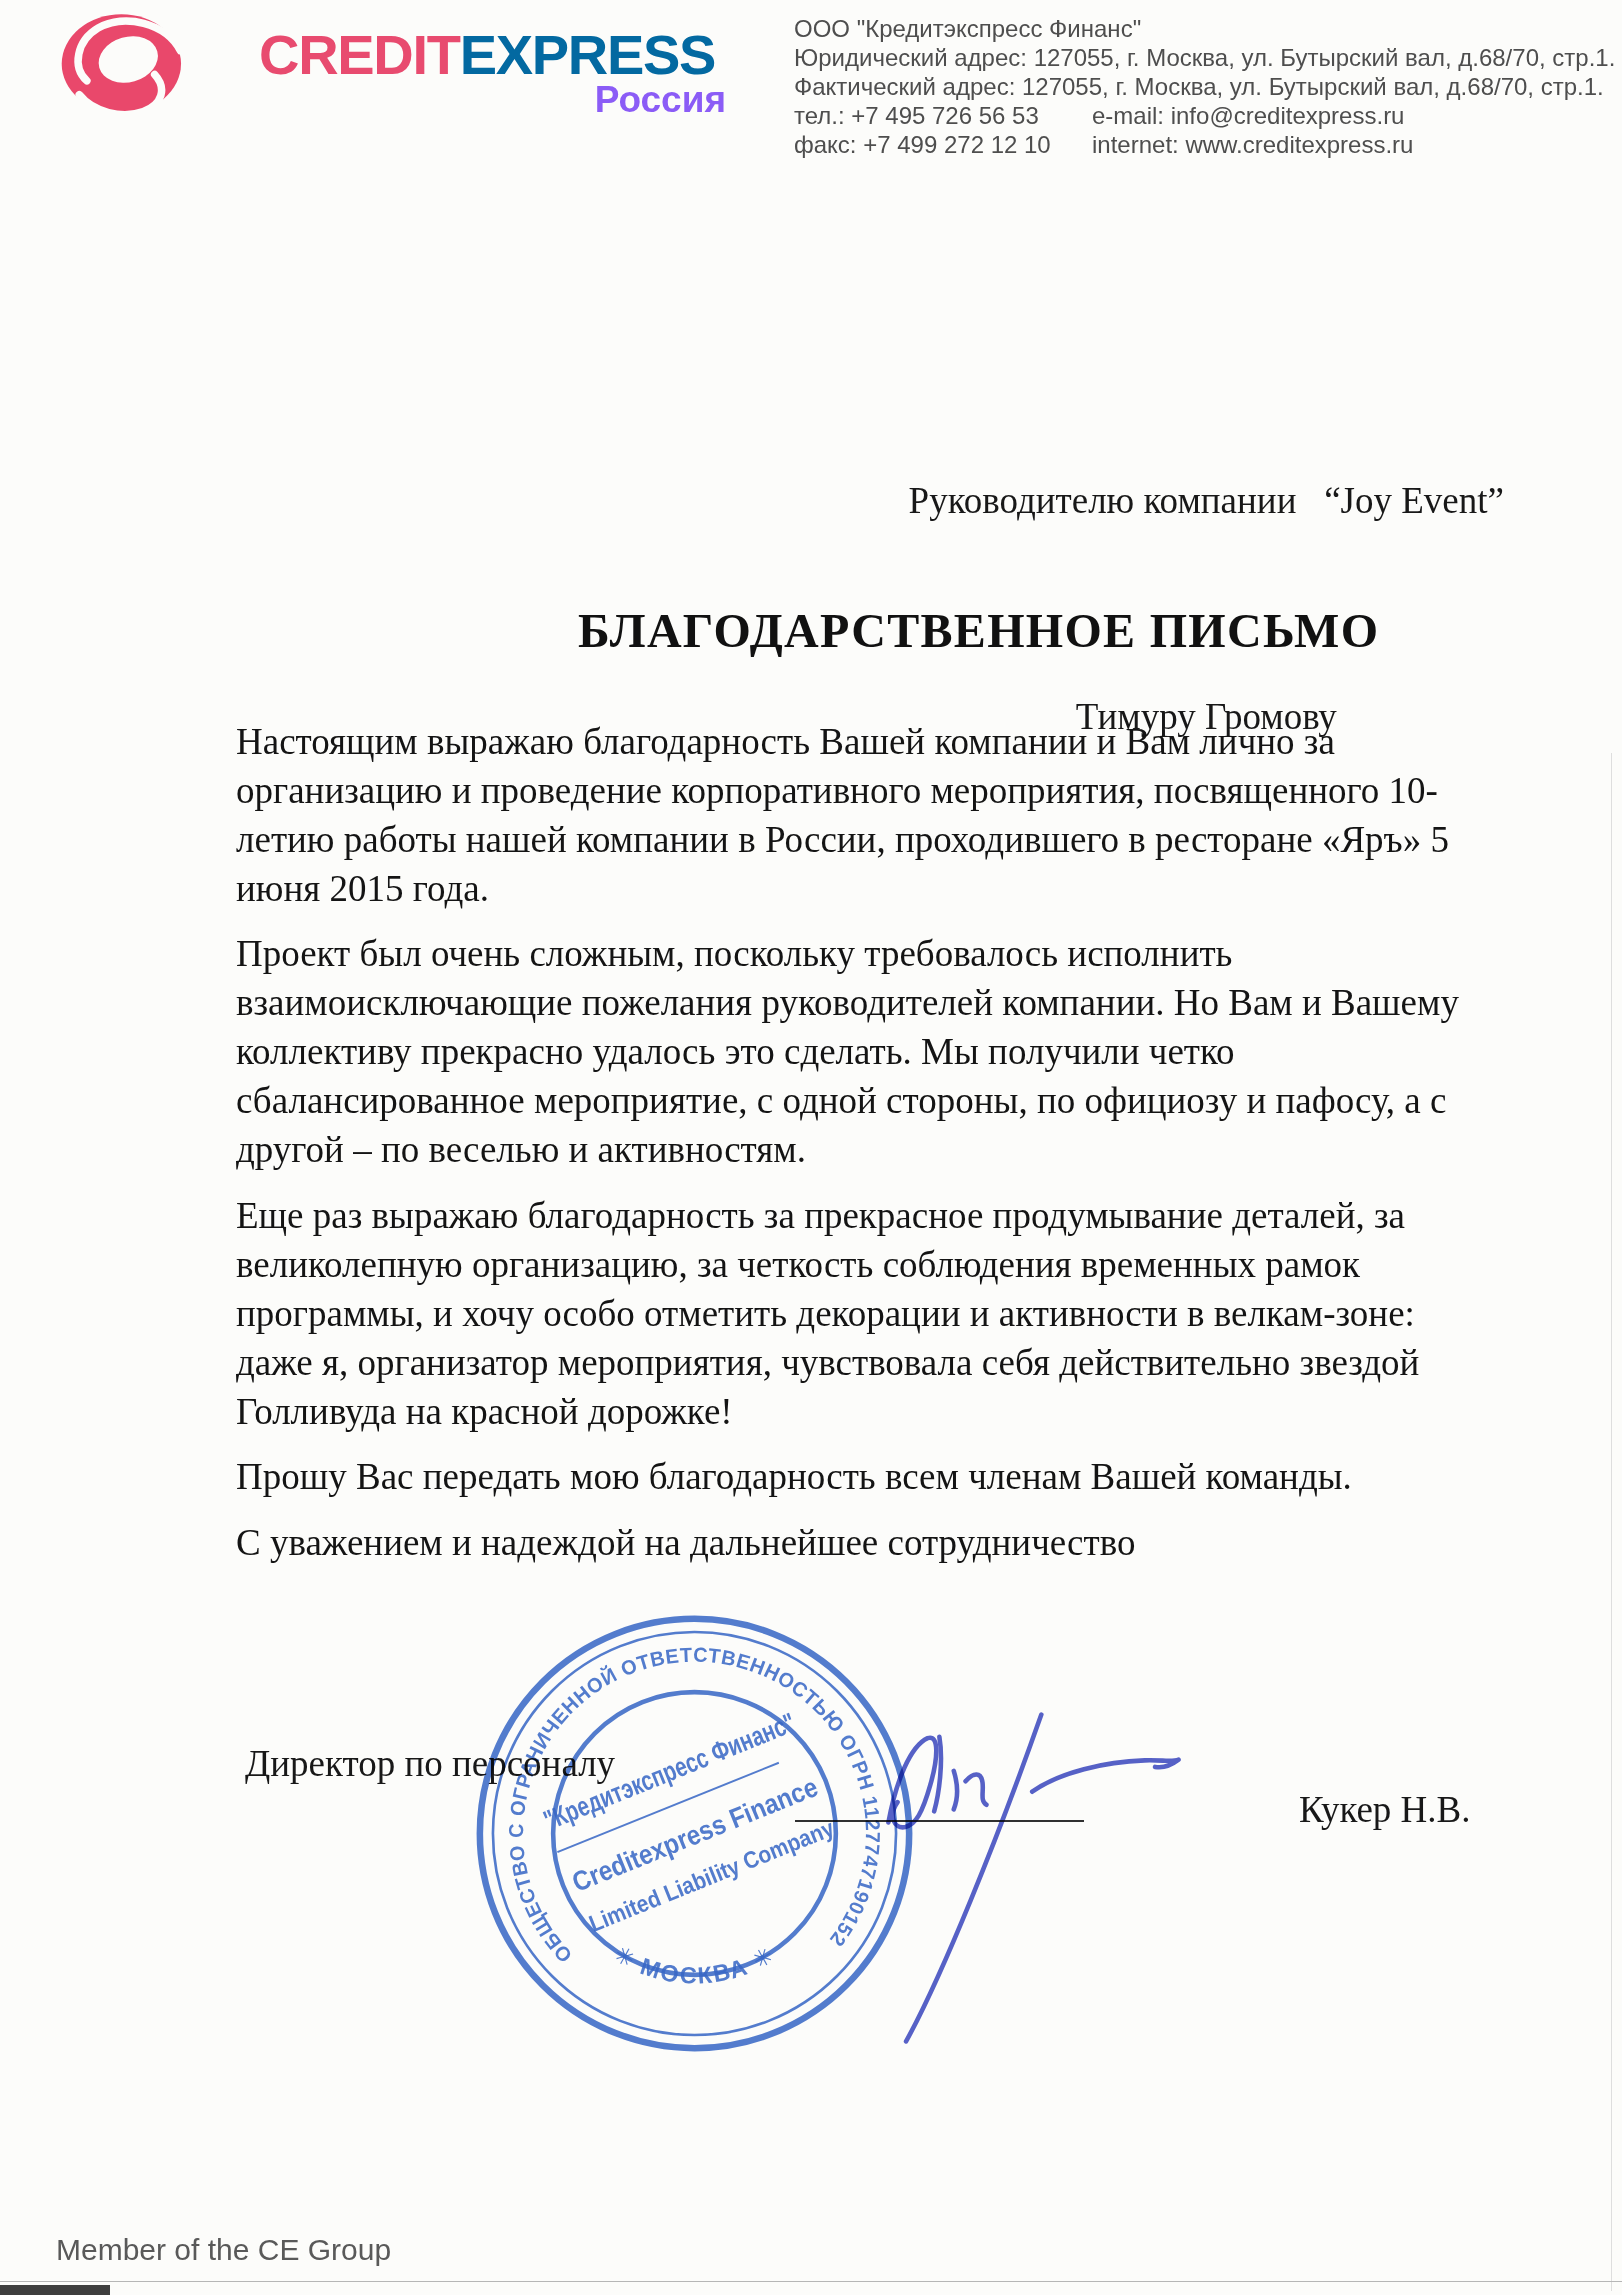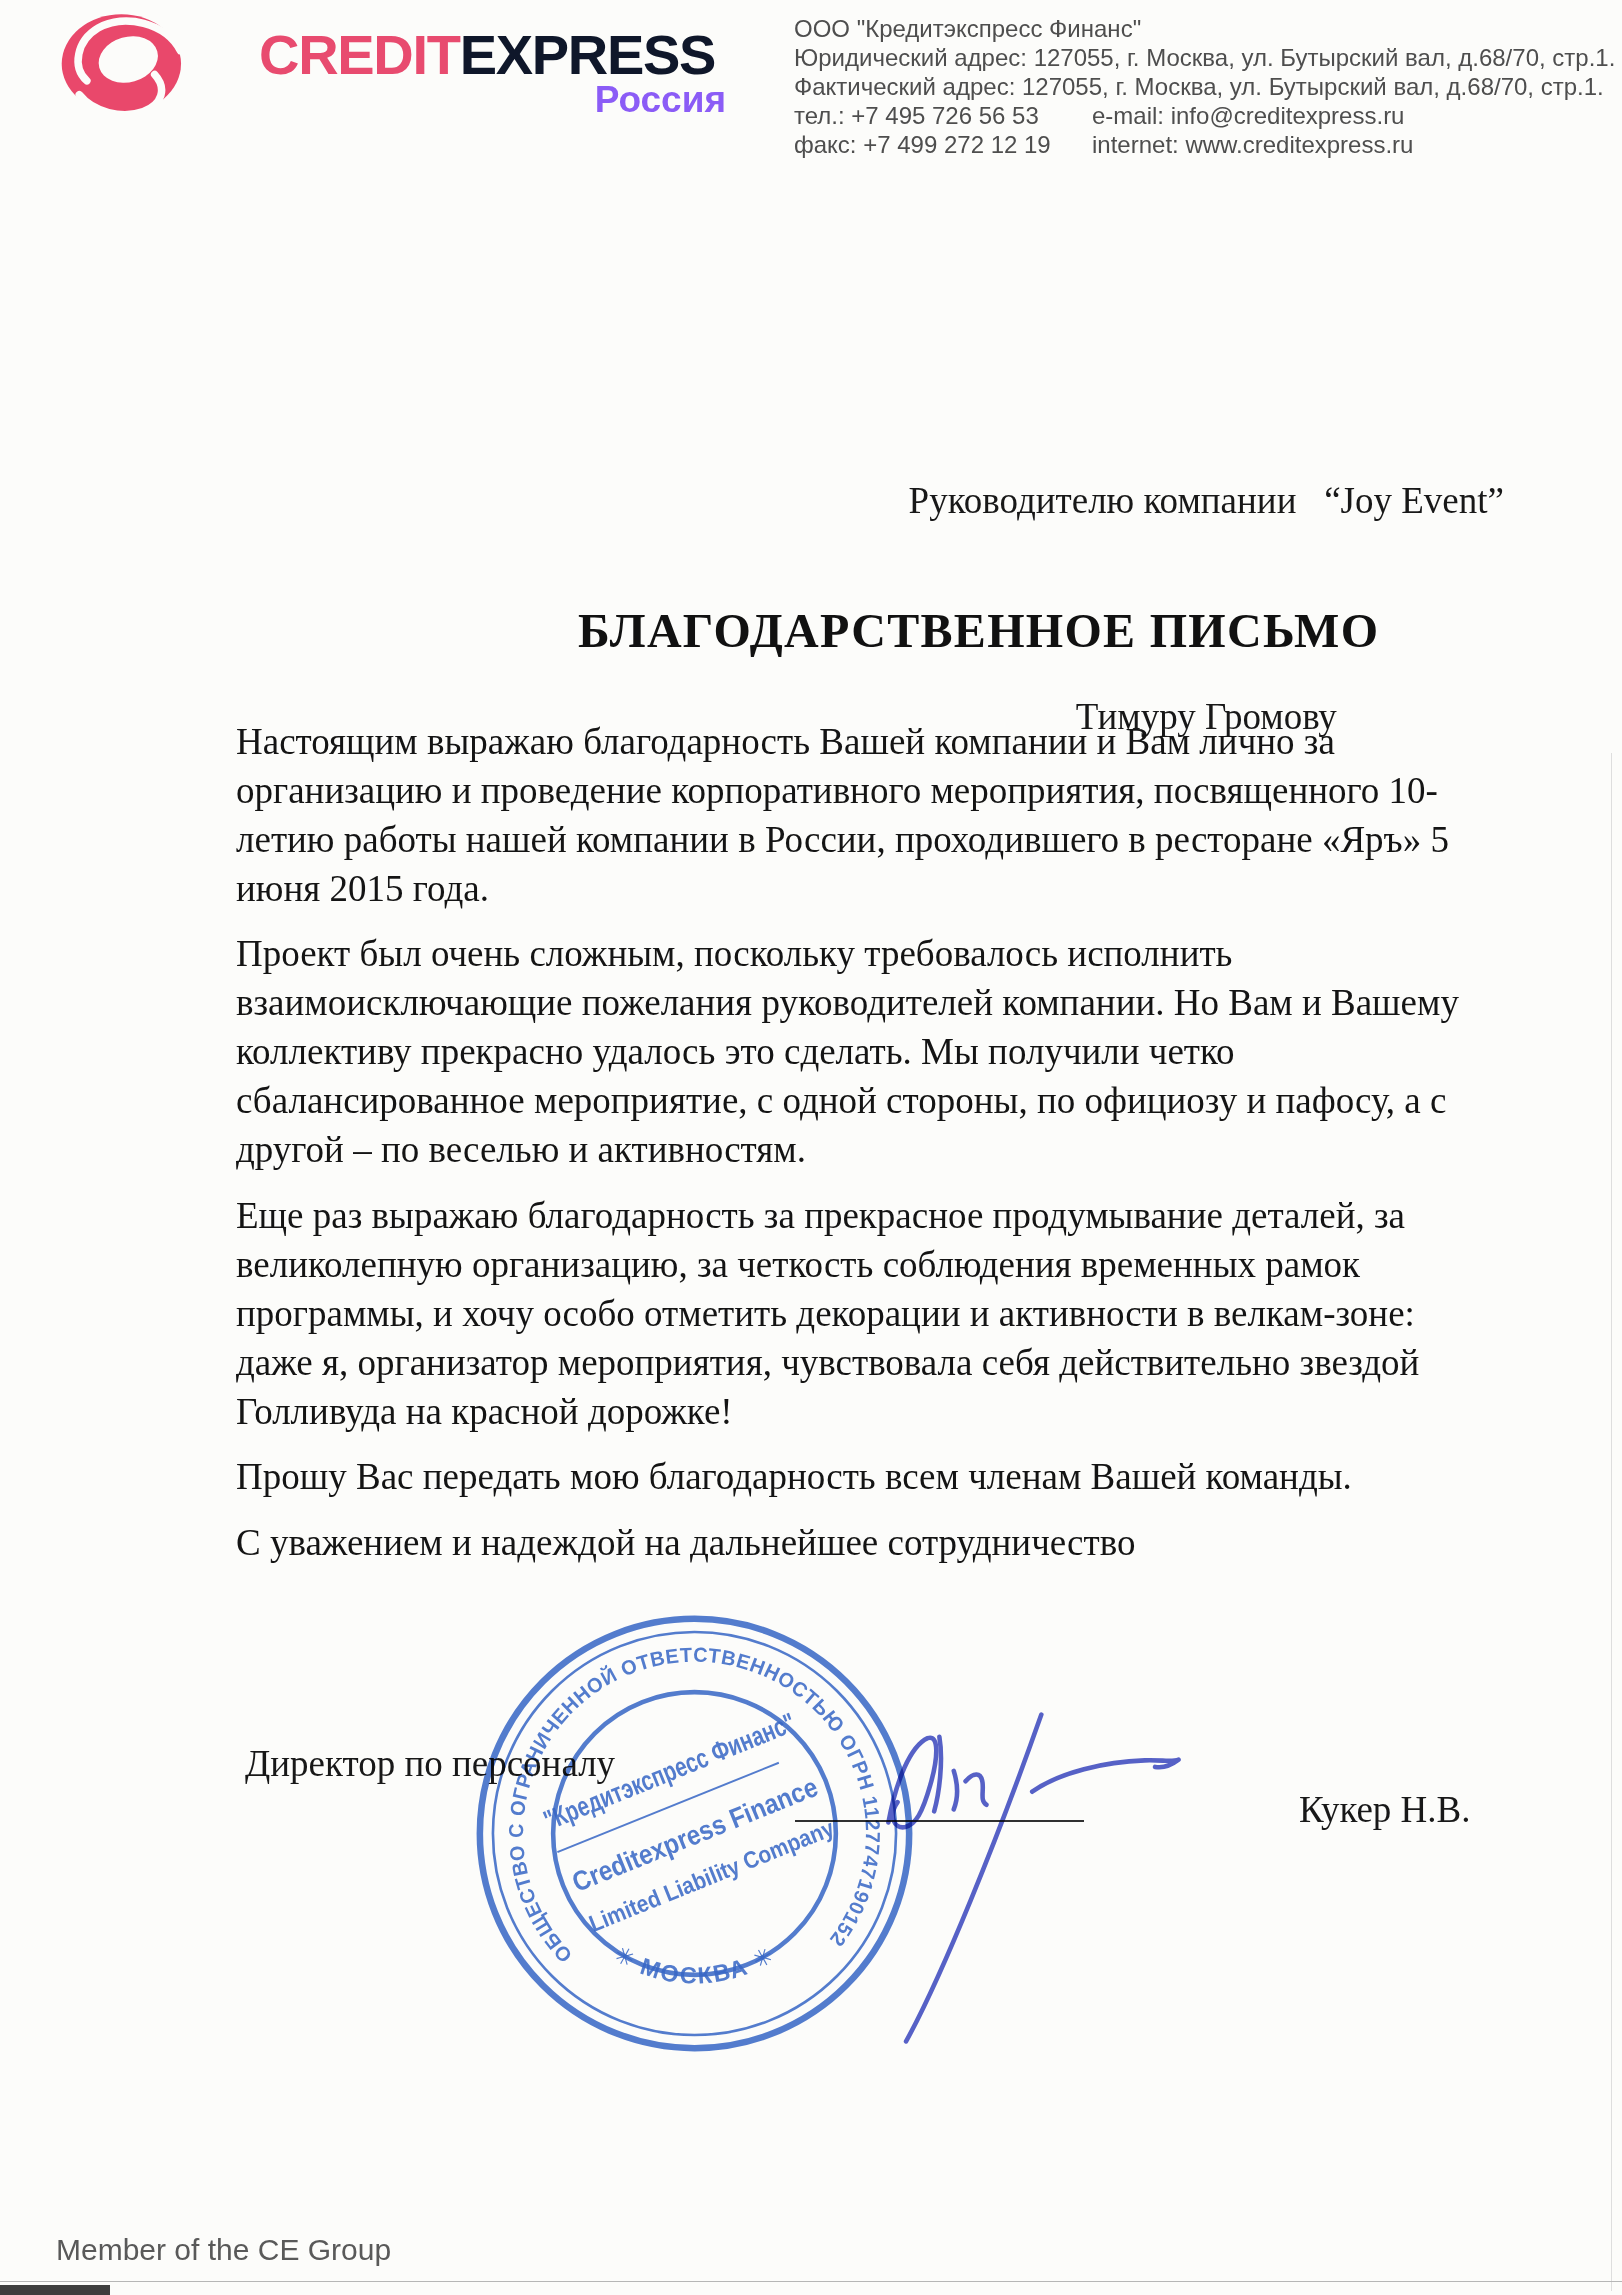--- a/index.html
+++ b/index.html
@@ -3,21 +3,21 @@
 <meta charset="utf-8">
 <style>
   html,body{margin:0;padding:0;background:#e8e8e8}
   .page{position:relative;width:1623px;height:2295px;background:#fcfcfa;overflow:hidden;
         font-family:"Liberation Serif","DejaVu Serif",serif;color:#1a1a1a}
 
   
   .logo-mark{position:absolute;left:58px;top:13px;width:128px;height:103px}
   .wordmark{position:absolute;left:259px;top:22px;font-family:"Liberation Sans","DejaVu Sans",sans-serif;
             font-weight:bold;font-size:56px;letter-spacing:-1.3px;color:#e84b6f;white-space:nowrap}
-  .wordmark .light{color:#0f172a}
+  .wordmark .light{color:#0369a1}
   .region{position:absolute;left:259px;top:79px;width:467px;text-align:right;
           font-family:"Liberation Sans","DejaVu Sans",sans-serif;font-weight:bold;font-size:37px;color:#8b5cf6}
 
   
   .header-info{position:absolute;left:794px;top:14.4px;font-family:"Liberation Sans","DejaVu Sans",sans-serif;
                font-size:24px;line-height:29px;color:#4e4e4e;white-space:nowrap}
   .header-info .c1{display:inline-block;width:298px}
 
   .addressee{position:absolute;right:119px;top:321px;text-align:center;font-size:37px;line-height:72px;
              white-space:pre;color:#181818}
@@ -56,21 +56,21 @@
   </svg>
 
   <div class="wordmark"><span>CREDIT</span><span class="light">EXPRESS</span></div>
   <div class="region">Россия</div>
 
   <div class="header-info">
     <div>ООО "Кредитэкспресс Финанс"</div>
     <div>Юридический адрес: 127055, г. Москва, ул. Бутырский вал, д.68/70, стр.1.</div>
     <div>Фактический адрес: 127055, г. Москва, ул. Бутырский вал, д.68/70, стр.1.</div>
     <div><span class="c1">тел.: +7 495 726 56 53</span><span>e-mail: info@creditexpress.ru</span></div>
-    <div><span class="c1">факс: +7 499 272 12 19</span><span>internet: www.creditexpress.ru</span></div>
+    <div><span class="c1">факс: +7 499 272 12 10</span><span>internet: www.creditexpress.ru</span></div>
   </div>
 
   <div class="addressee">
     <div>Руководителю компании   “Joy Event”</div>
     <div>Тимуру Громову</div>
   </div>
 
   <h1 class="title">БЛАГОДАРСТВЕННОЕ ПИСЬМО</h1>
 
   <div class="body">

